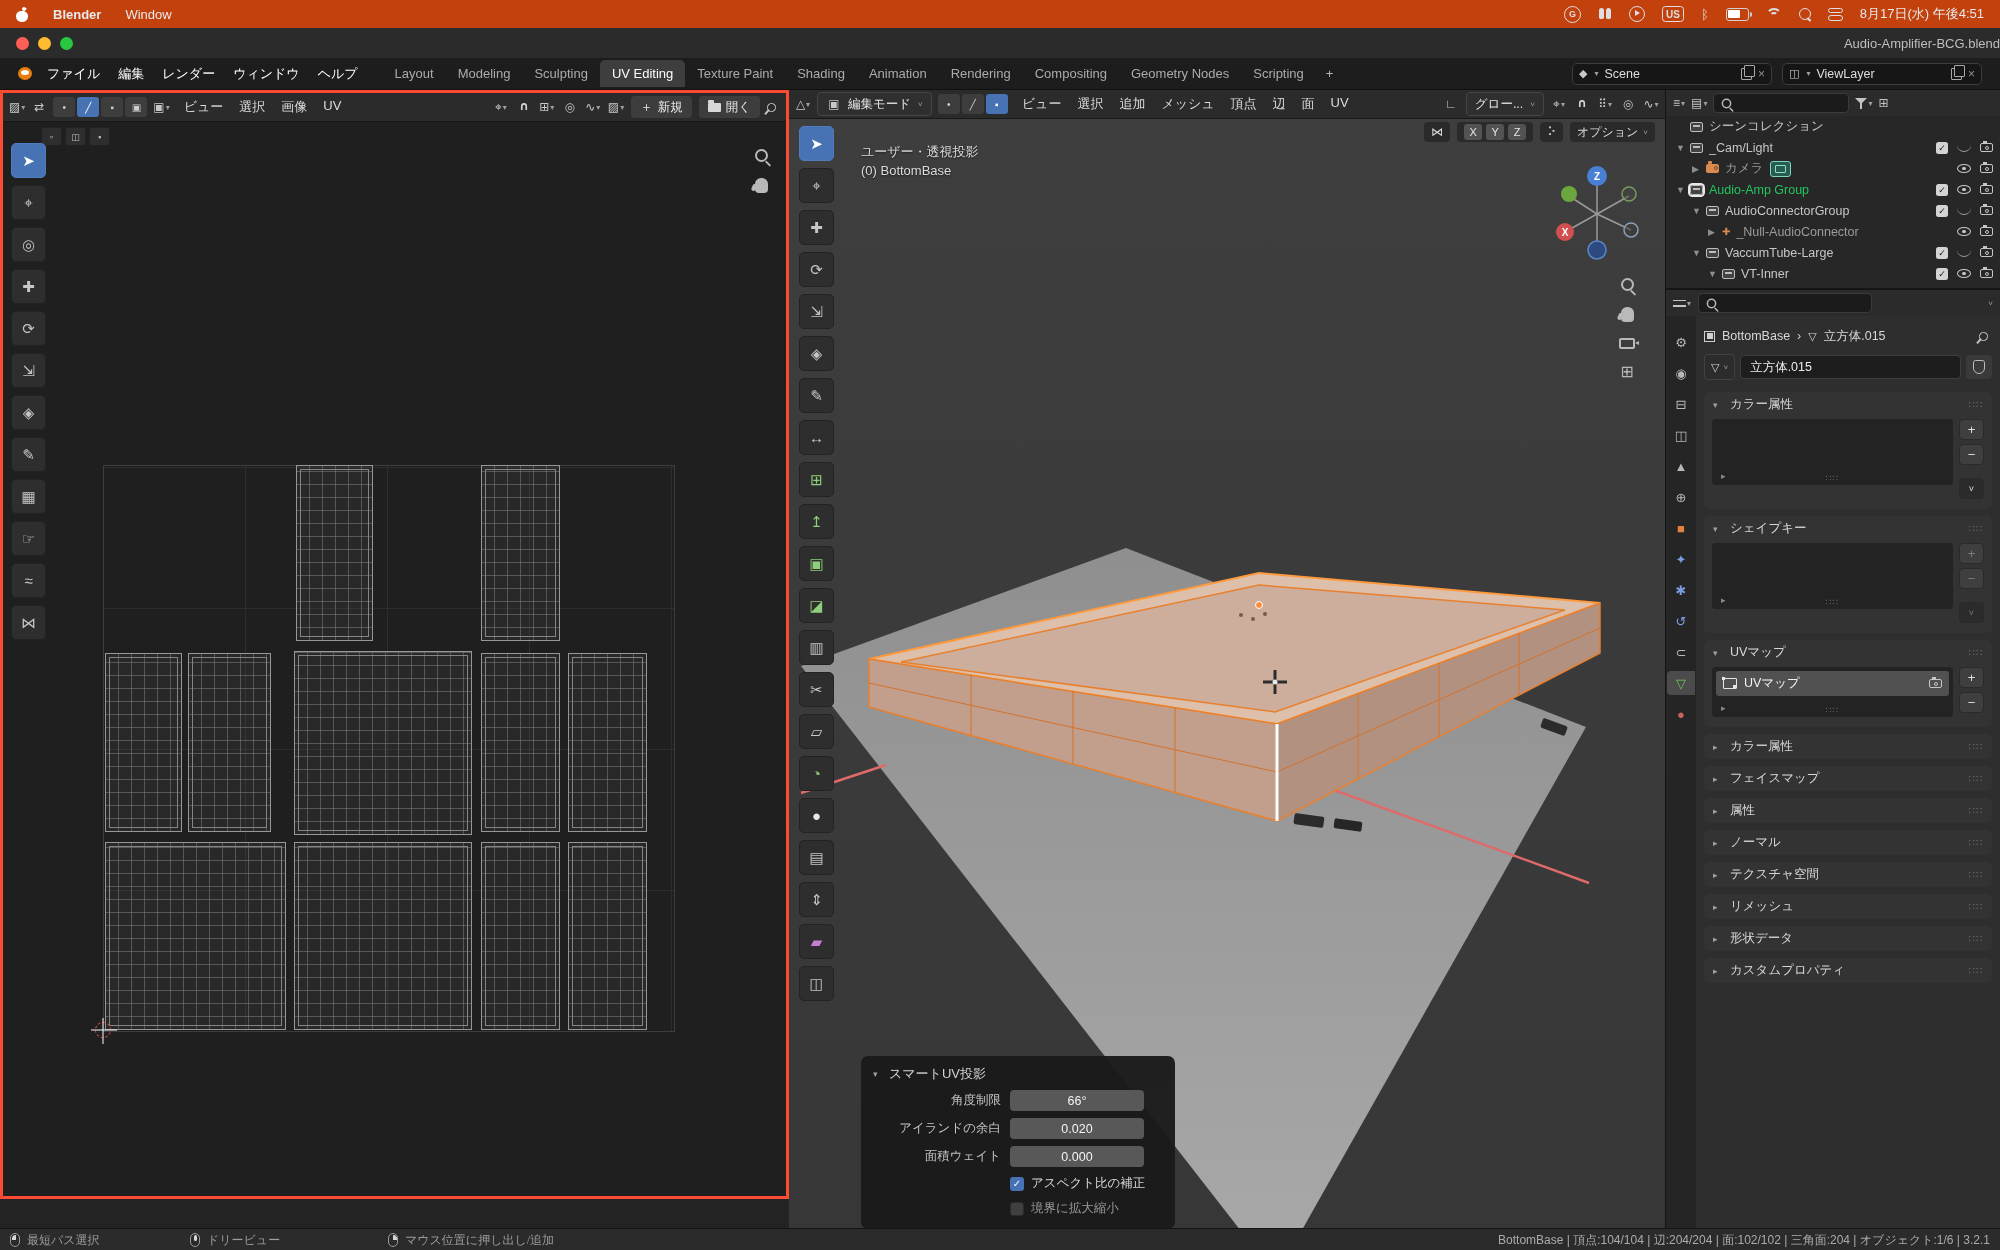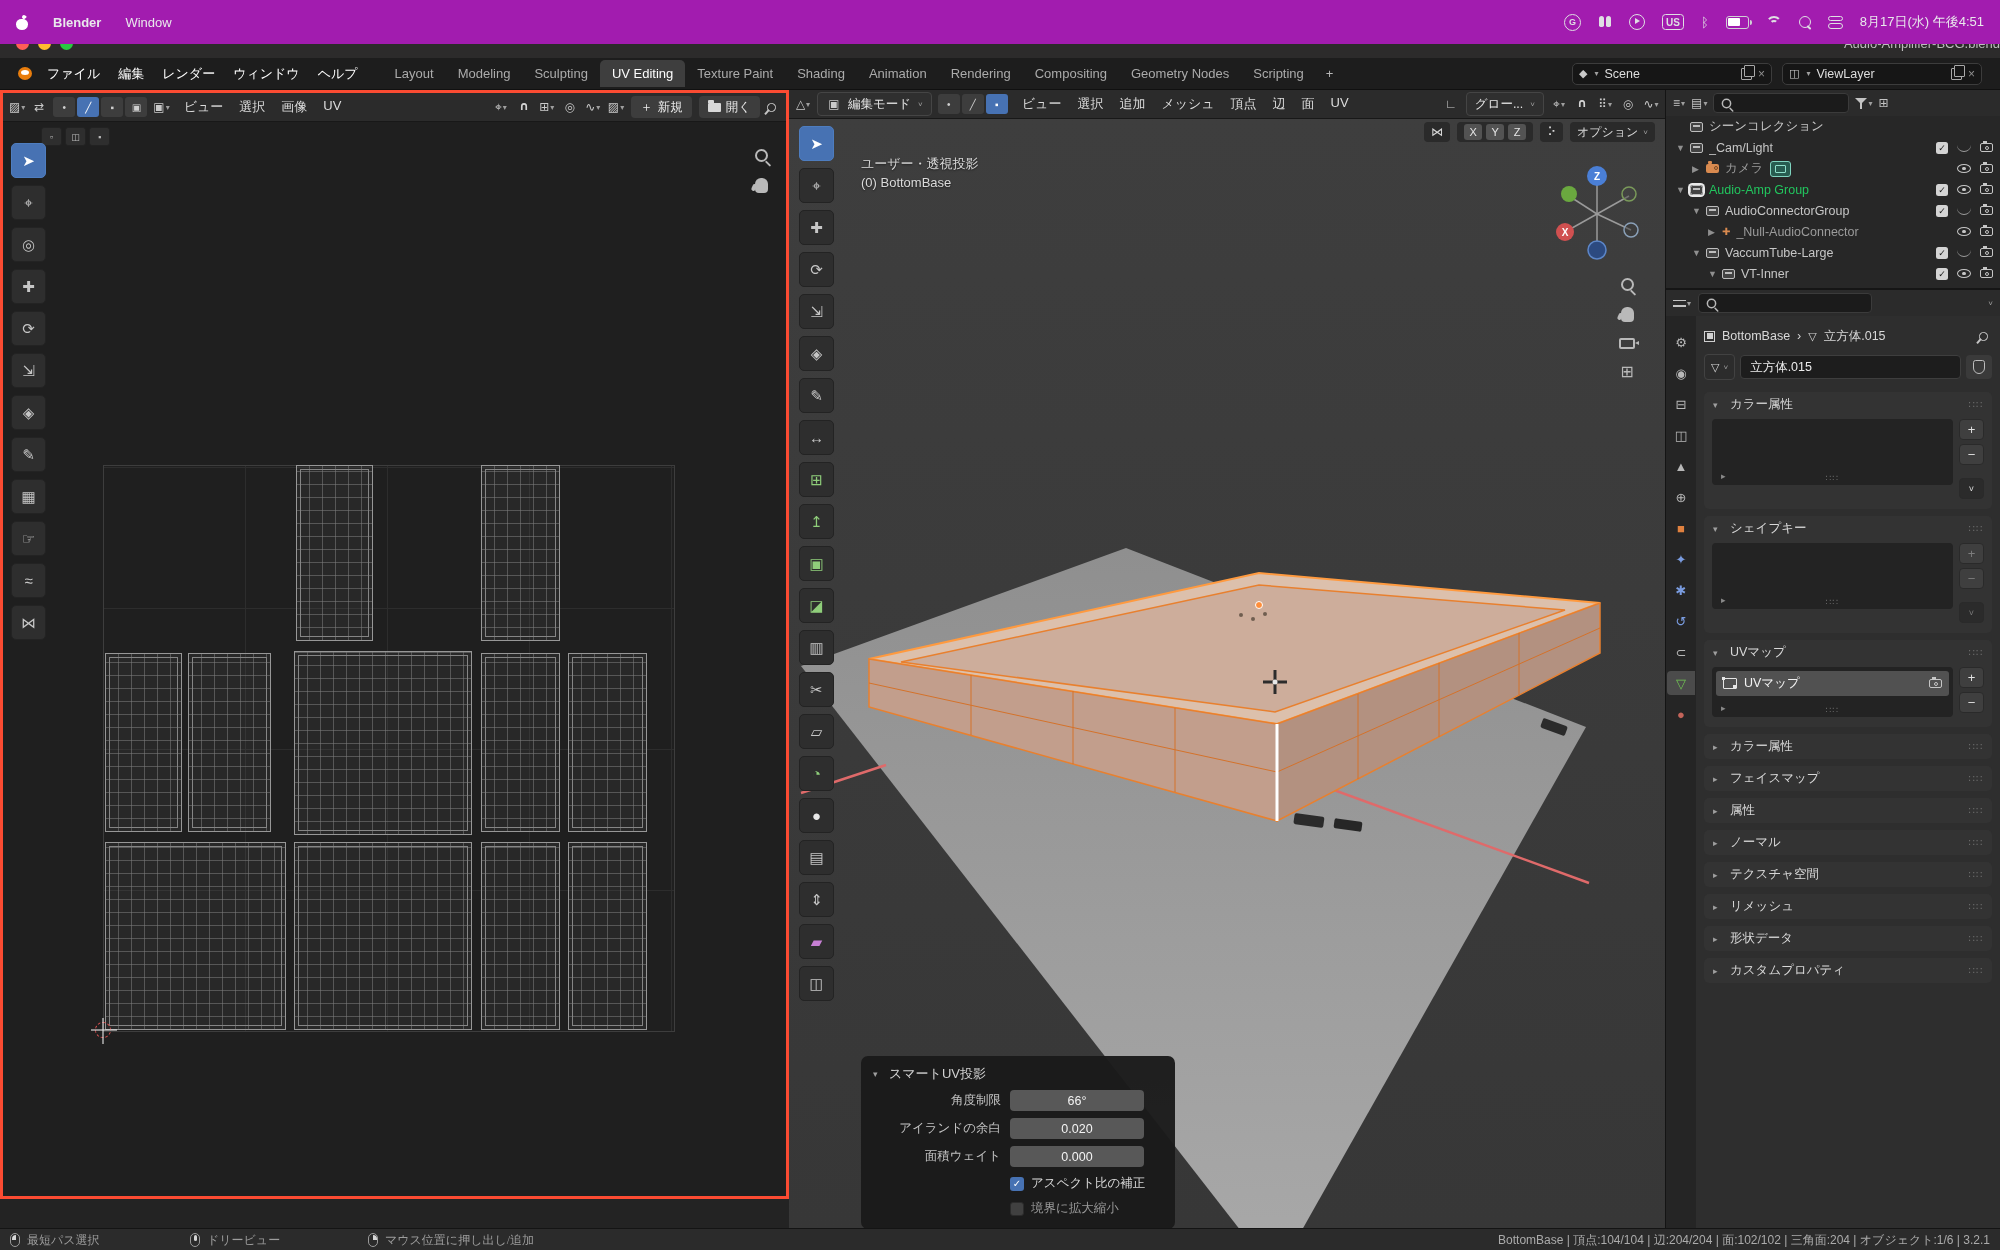--- a/index.html
+++ b/index.html
@@ -1,21 +1,21 @@
 <!DOCTYPE html>
 <html><head>
 <meta charset="utf-8">
 <style>
   html,body{margin:0;padding:0}
   body{width:2000px;height:1250px;overflow:hidden;background:#1d1d1d;
        font-family:"Liberation Sans","DejaVu Sans",sans-serif;color:#ccc;font-size:13px}
   #screen{position:relative;width:2000px;height:1250px}
 
   
-  #menubar{position:absolute;top:0;left:0;right:0;height:44px;background:#a21caf;
+  #menubar{position:absolute;top:0;left:0;right:0;height:28px;background:#c2410c;
            display:flex;align-items:center;justify-content:space-between;padding:0 16px;
            box-sizing:border-box;color:#e9e9ec;font-size:13px;z-index:40}
   .mb-left{display:flex;align-items:center;gap:24px}
   .apple-logo{position:relative;width:13px;height:15px;display:inline-block}
   .apple-logo::before{content:"";position:absolute;left:0;top:4px;width:12px;height:11px;background:#fff;border-radius:45% 45% 50% 50%}
   .apple-logo::after{content:"";position:absolute;left:6px;top:0;width:4px;height:4px;background:#fff;border-radius:60% 5% 60% 60%;transform:rotate(40deg)}
   .mb-app{font-weight:bold}
   .mb-right{display:flex;align-items:center;gap:17px}
   .mb-ic{display:inline-flex;align-items:center;justify-content:center;color:#dfdfe3}
   .ic-gcircle{width:15px;height:15px;border:1.6px solid #dfdfe3;border-radius:50%;font-size:9px;font-weight:bold}
@@ -131,21 +131,21 @@
 
   
   #viewport{position:absolute;left:789px;top:0;width:876px;height:1138px;background:#3c3c3c;overflow:hidden}
   #vp-canvas{position:absolute;left:0;top:28px;right:0;bottom:0;background:linear-gradient(#3e3e3e,#373737)}
   #scene-svg{position:absolute;left:0;top:0}
   .vp-subhdr{position:absolute;top:4px;right:10px;display:flex;gap:7px;align-items:center;z-index:6}
   .chip{background:rgba(40,40,40,.92);border-radius:4px;height:20px;display:flex;align-items:center;
         padding:0 7px;color:#d6d6d6;font-size:12px;gap:4px}
   .axis-btn{width:18px;height:16px;background:#535353;border-radius:3px;display:flex;align-items:center;
             justify-content:center;color:#e6e6e6;font-size:11px}
-  .vp-overlay{position:absolute;left:72px;top:36px;color:#dadada;font-size:13px;line-height:19px;
+  .vp-overlay{position:absolute;left:72px;top:24px;color:#dadada;font-size:13px;line-height:19px;
               text-shadow:0 1px 2px rgba(0,0,0,.55);z-index:5}
   #gizmo{position:absolute;right:22px;top:40px;z-index:5}
 
   
   .suv{position:absolute;left:72px;top:938px;width:314px;background:rgba(26,26,26,.96);border-radius:7px;
        padding:9px 12px 12px;box-sizing:border-box;z-index:7}
   .suv-title-row{display:flex;align-items:center;gap:6px;color:#d2d2d2;font-size:13px}
   .suv-row{display:flex;align-items:center;margin-top:7px}
   .suv-label{width:128px;text-align:right;color:#c3c3c3;margin-right:9px;font-size:12.5px;white-space:nowrap}
   .suv-value{width:134px;height:21px;background:#585858;border-radius:4px;color:#f3f3f3;display:flex;
@@ -933,21 +933,21 @@
             <i></i>
           </span>
           <span>最短パス選択</span>
         </div>
         <div class="hint" style="left: 190px; font-family: Liberation Serif, serif;">
           <span class="mouse m-middle">
             <i></i>
           </span>
           <span>ドリービュー</span>
         </div>
-        <div class="hint" style="left: 368px; font-family: Liberation Serif, serif;">
+        <div class="hint" style="left: 388px; font-family: Liberation Serif, serif;">
           <span class="mouse m-right">
             <i></i>
           </span>
           <span>マウス位置に押し出し/追加</span>
         </div>
       </div>
     <span class="stats">BottomBase | 頂点:104/104 | 辺:204/204 | 面:102/102 | 三角面:204 | オブジェクト:1/6 | 3.2.1</span>
   </div>
 </div>
 

